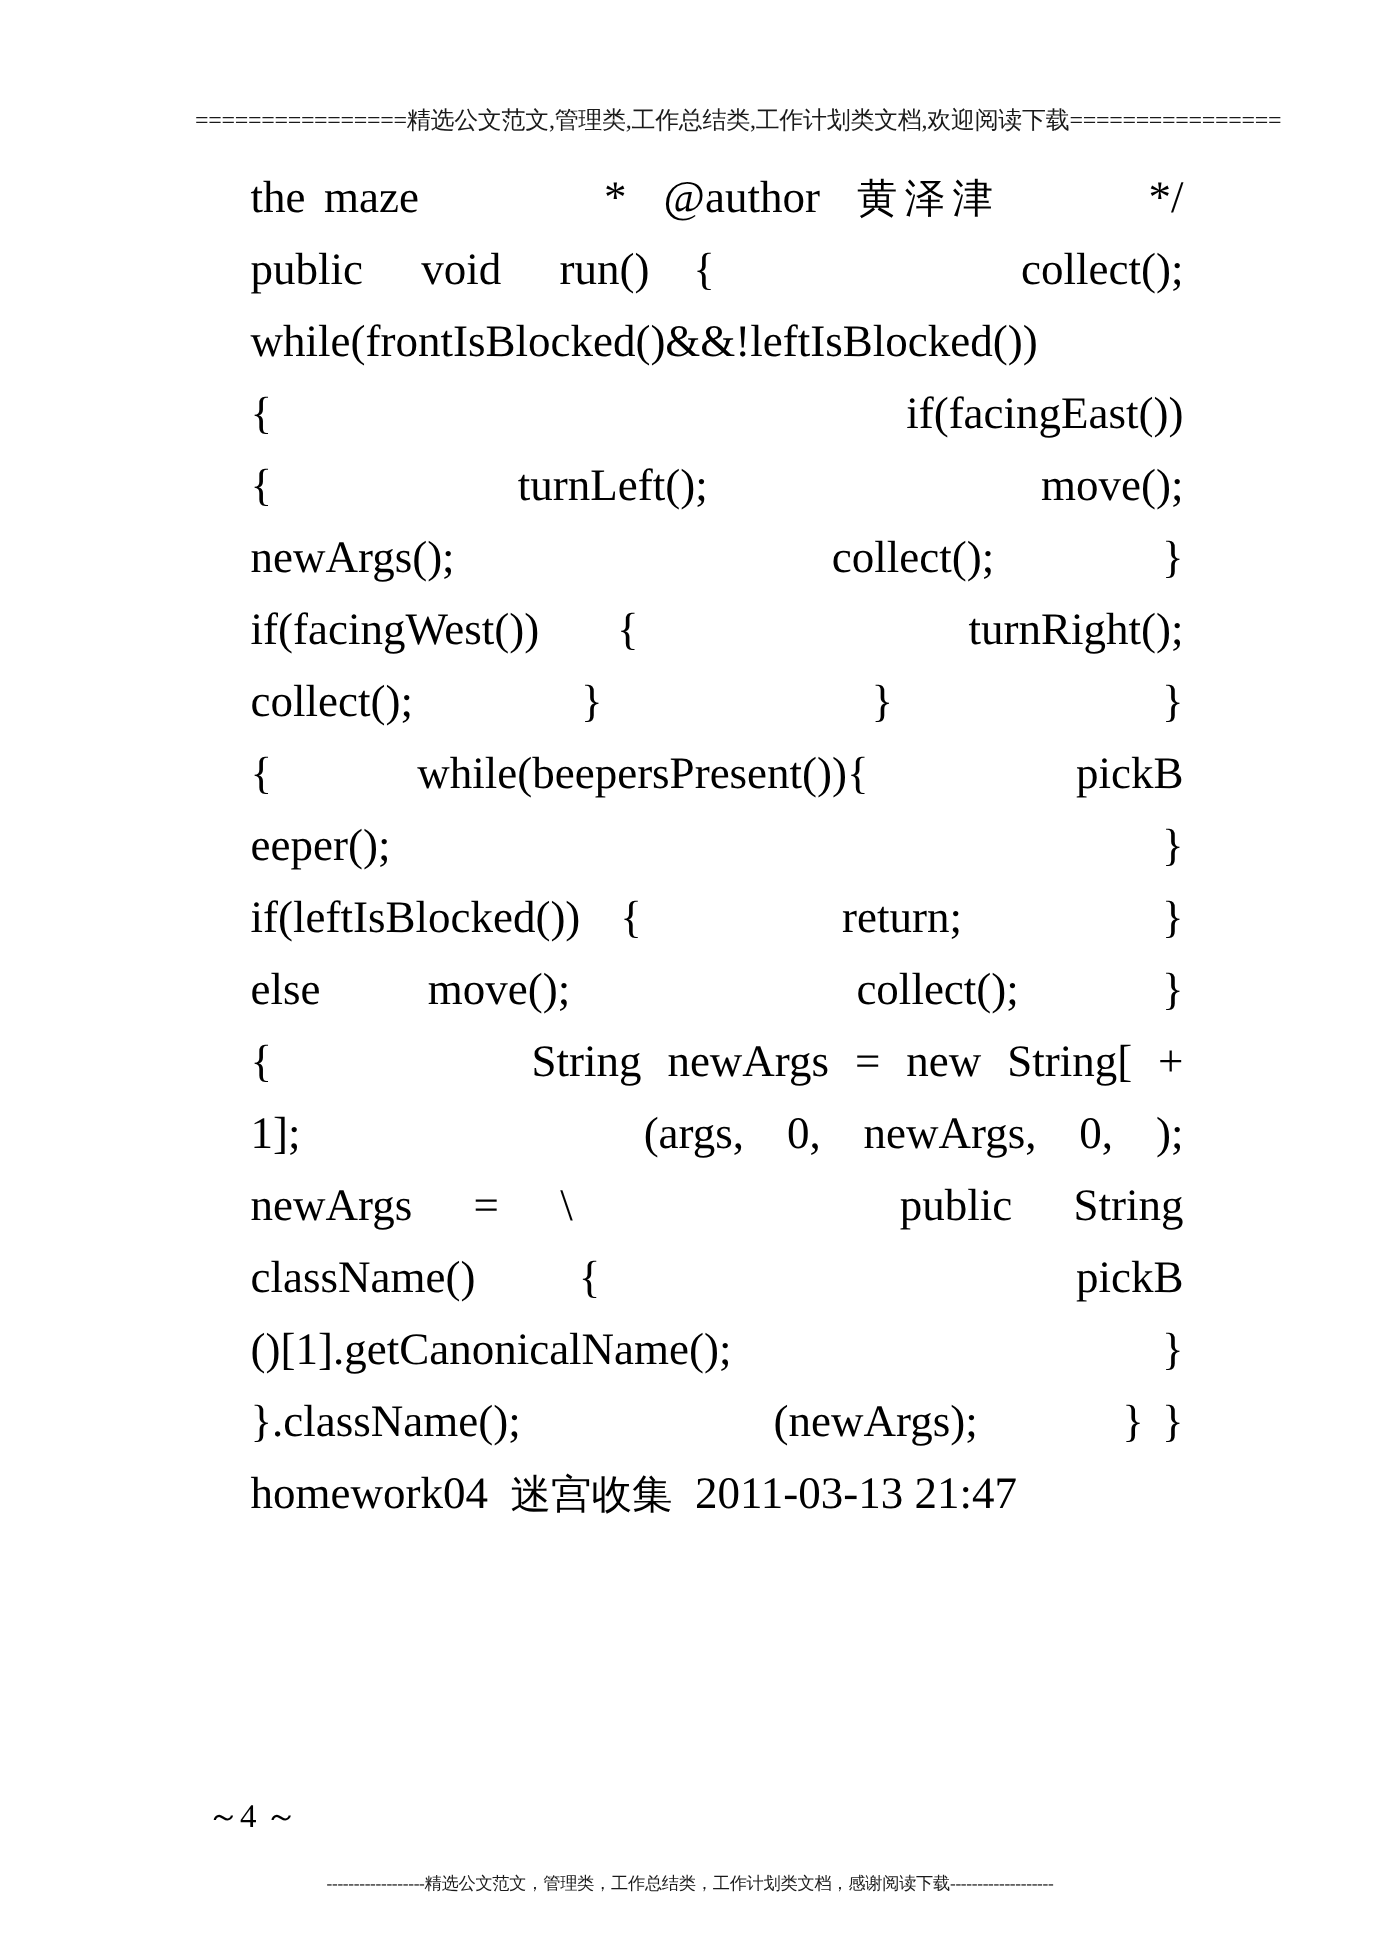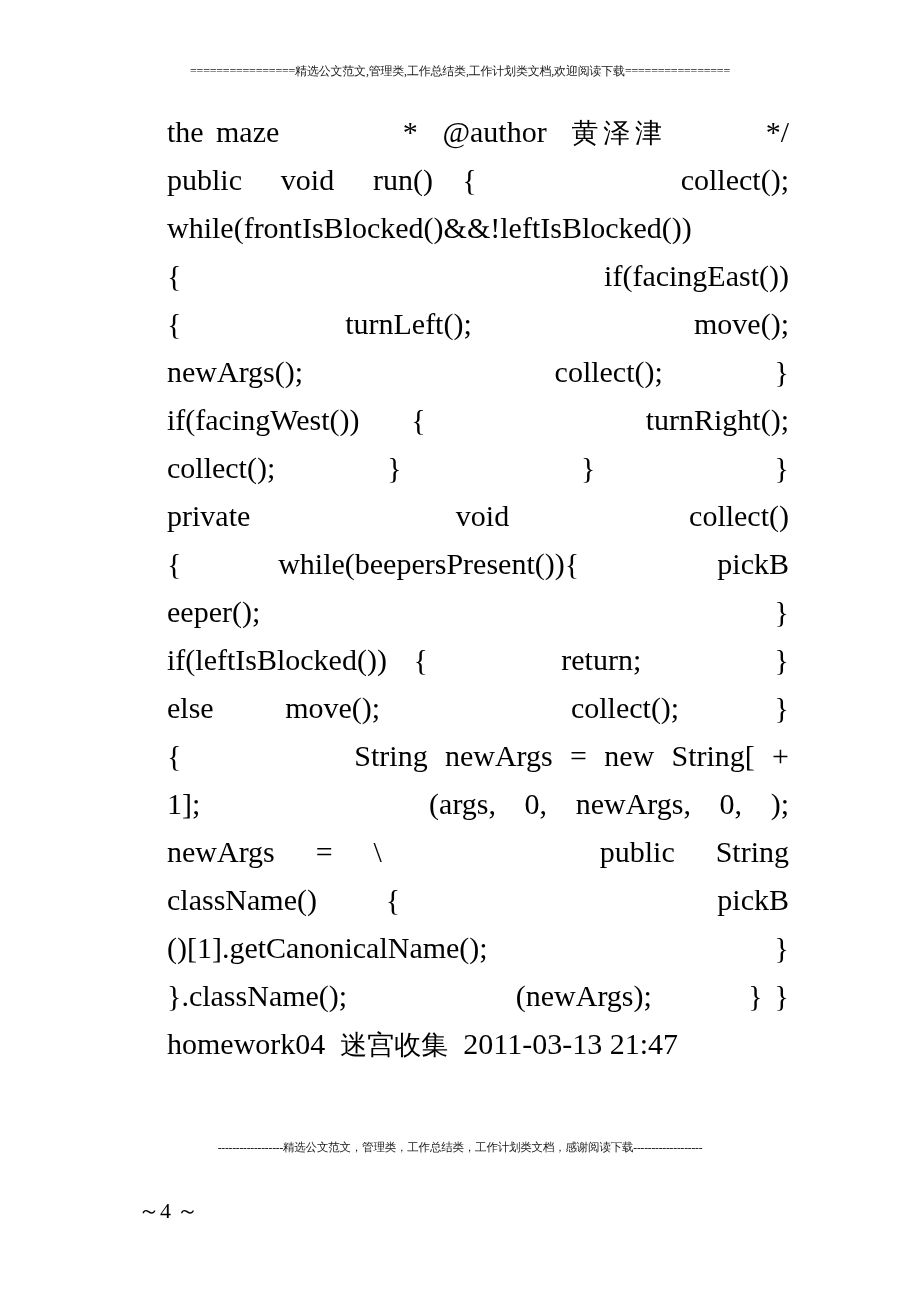--- a/index.html
+++ b/index.html
@@ -19,24 +19,24 @@
     width: 920px;
     height: 1302px;
     background: #ffffff;
     overflow: hidden;
   }
 
   
   .header-banner {
     position: absolute;
     left: 130px;
-    top: 64px;
+    top: 74px;
     width: 660px;
     text-align: center;
-    font-size: 12px;
+    font-size: 16px;
     line-height: 14px;
     color: #1a1a1a;
     white-space: nowrap;
     letter-spacing: -0.2px;
     font-family: "Liberation Serif", "DejaVu Serif", serif;
   }
 
   
   .body-block {
     position: absolute;
@@ -67,21 +67,21 @@
   .cjk {
     font-family: "DejaVu Sans", "Liberation Sans", sans-serif;
     font-size: 27px;
     text-align: center;
   }
 
   
   .footer-banner {
     position: absolute;
     left: 130px;
-    top: 1140px;
+    top: 1249px;
     width: 660px;
     text-align: center;
     font-size: 11.5px;
     line-height: 14px;
     color: #1a1a1a;
     white-space: nowrap;
     letter-spacing: -0.2px;
   }
 
   .page-marker {
@@ -103,21 +103,20 @@
 
   <div class="body-block">
       <div class="code-line">the maze          *  @author  <span class="cjk">黄泽津</span>        */</div>
       <div class="code-line">public    void    run()   {                     collect();</div>
       <div class="code-line">while(frontIsBlocked()&amp;&amp;!leftIsBlocked())</div>
       <div class="code-line">{                                   if(facingEast())</div>
       <div class="code-line">{              turnLeft();                   move();</div>
       <div class="code-line">newArgs();                  collect();        }</div>
       <div class="code-line">if(facingWest())    {                 turnRight();</div>
       <div class="code-line">collect();          }                }                }</div>
-      <div class="code-line">private                void              collect()</div>
       <div class="code-line">{       while(beepersPresent()){          pickB</div>
       <div class="code-line">eeper();                                        }</div>
       <div class="code-line">if(leftIsBlocked())  {          return;          }</div>
       <div class="code-line">else      move();                collect();        }</div>
       <div class="code-line">{          String newArgs = new String[ +</div>
       <div class="code-line">1];                (args,  0,  newArgs,  0,  );</div>
       <div class="code-line">newArgs   =   \                public   String</div>
       <div class="code-line">className()     {                       pickB</div>
       <div class="code-line">()[1].getCanonicalName();                        }</div>
       <div class="code-line">}.className();              (newArgs);        } }</div>

